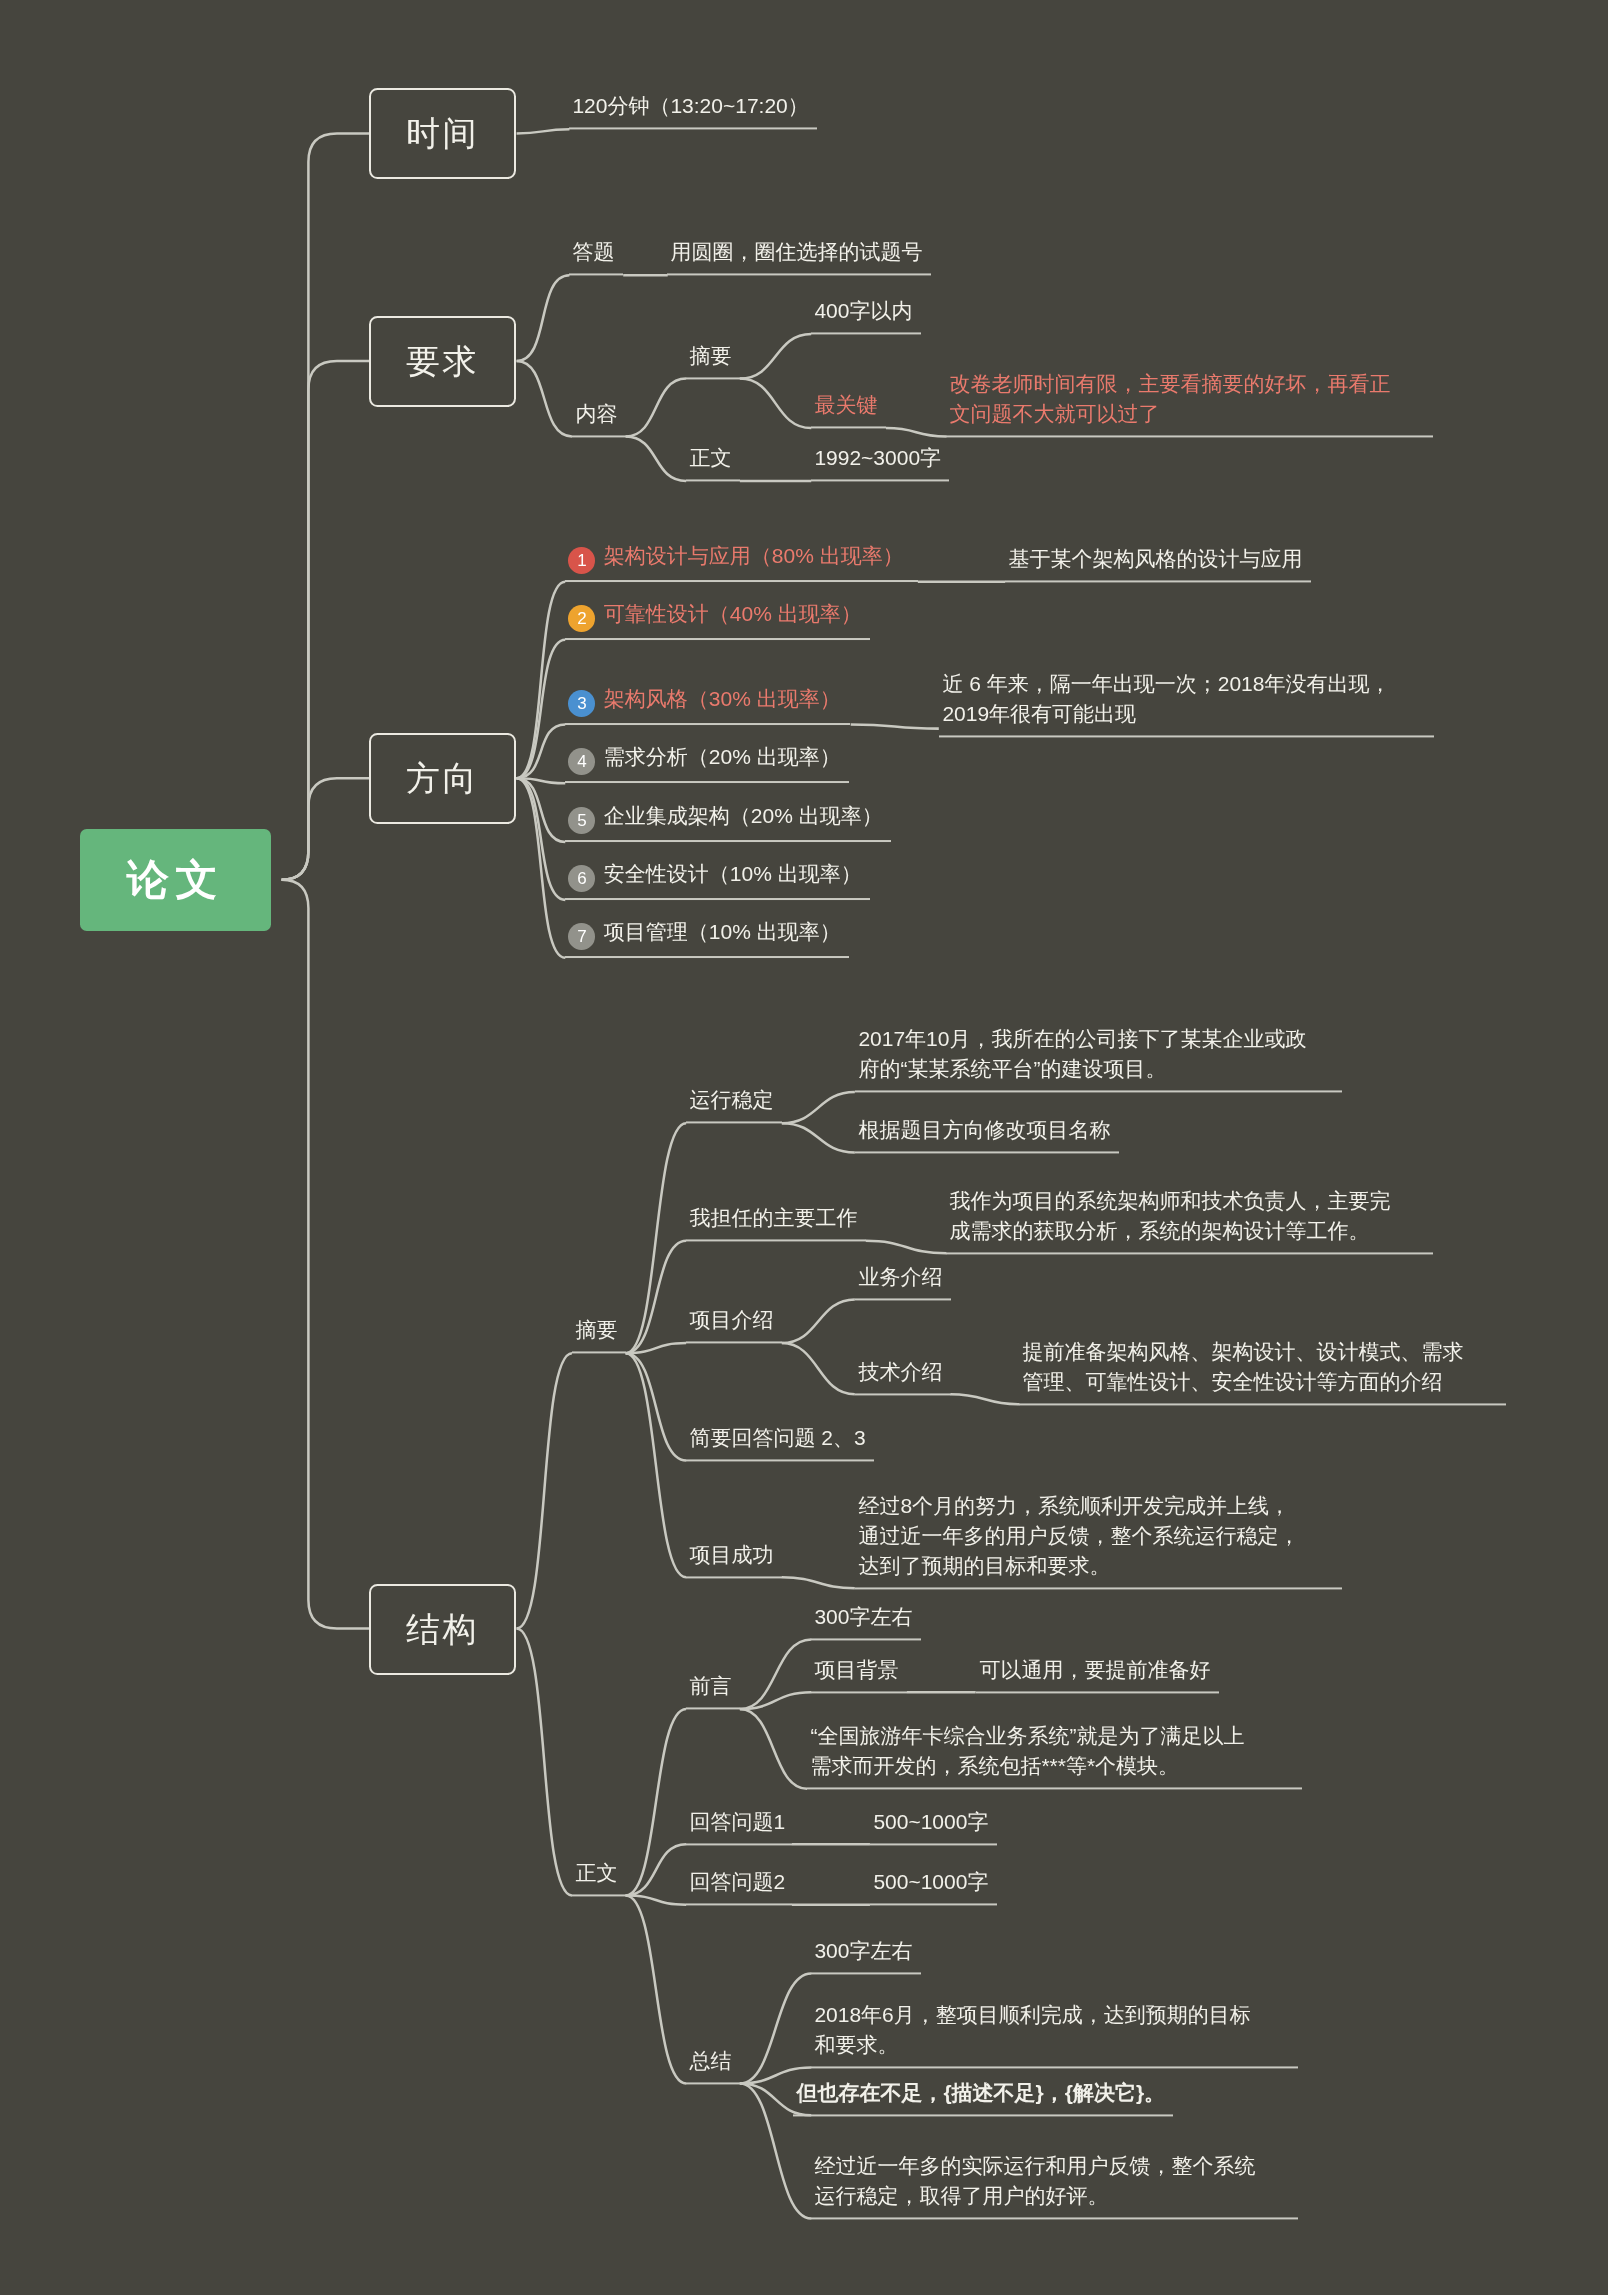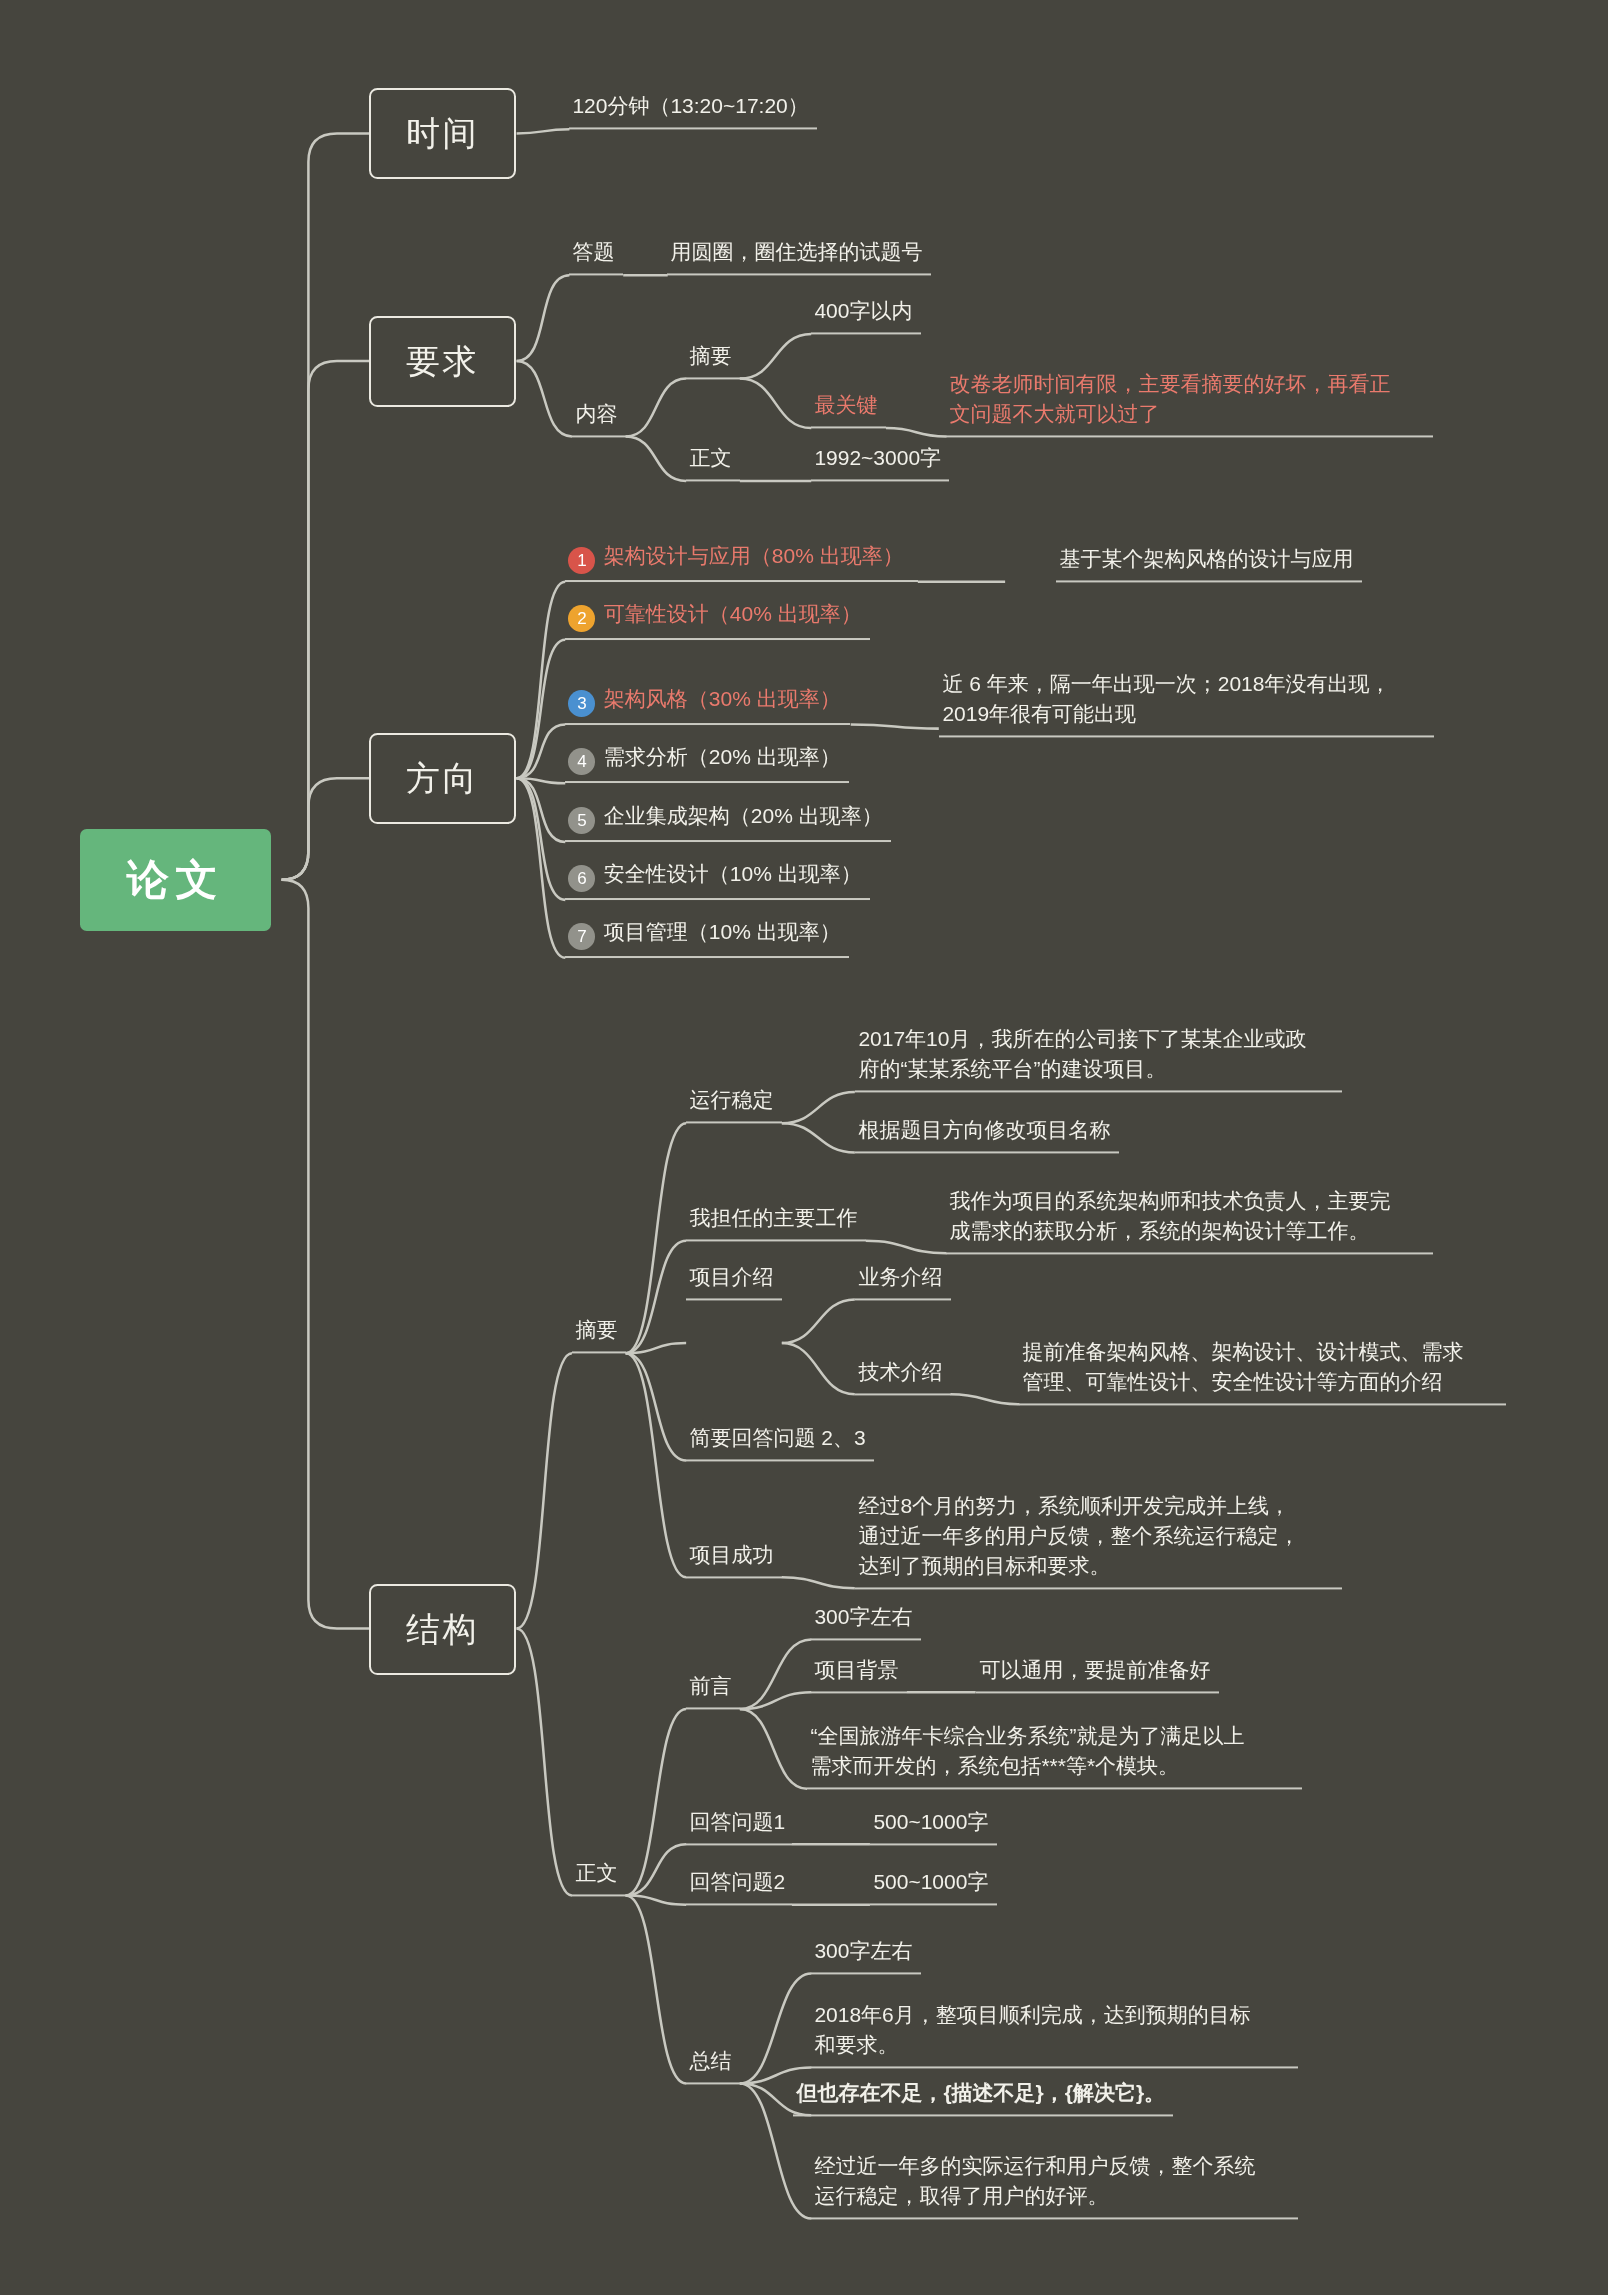--- a/index.html
+++ b/index.html
@@ -138,21 +138,21 @@
   <div class="node" style="left:811px;top:334px;">400字以内</div>
   <div class="node fixed red" style="left:811px;top:428px;width:75px;">最关键</div>
   <div class="node multi red" style="left:946px;top:437px;width:487px;">改卷老师时间有限，主要看摘要的好坏，再看正
 文问题不大就可以过了</div>
   <div class="node fixed" style="left:686px;top:481px;width:54px;">正文</div>
   <div class="node" style="left:811px;top:481px;">1992~3000字</div>
 
   <div class="node fixed" style="left:565px;top:582px;width:353px;">
     <span class="badge b-red">1</span><span class="red">架构设计与应用（80% 出现率）</span>
   </div>
-  <div class="node" style="left:1056px;top:582px;">基于某个架构风格的设计与应用</div>
+  <div class="node" style="left:1005px;top:582px;">基于某个架构风格的设计与应用</div>
 
   <div class="node" style="left:565px;top:640px;">
     <span class="badge b-amber">2</span><span class="red">可靠性设计（40% 出现率）</span>
   </div>
 
   <div class="node fixed" style="left:565px;top:725px;width:285px;">
     <span class="badge b-blue">3</span><span class="red">架构风格（30% 出现率）</span>
   </div>
   <div class="node multi" style="left:939px;top:729px;width:495px;margin-top:8px;">近 6 年来，隔一年出现一次；2018年没有出现，
 2019年很有可能出现</div>
@@ -174,21 +174,21 @@
 
   <div class="node fixed" style="left:686px;top:1123px;width:96px;">运行稳定</div>
   <div class="node multi" style="left:855px;top:1092px;width:487px;">2017年10月，我所在的公司接下了某某企业或政
 府的“某某系统平台”的建设项目。</div>
   <div class="node" style="left:855px;top:1153px;">根据题目方向修改项目名称</div>
 
   <div class="node fixed" style="left:686px;top:1241px;width:180px;">我担任的主要工作</div>
   <div class="node multi" style="left:946px;top:1254px;width:487px;">我作为项目的系统架构师和技术负责人，主要完
 成需求的获取分析，系统的架构设计等工作。</div>
 
-  <div class="node fixed" style="left:686px;top:1300px;width:96px;">项目介绍</div>
+  <div class="node fixed" style="left:686px;top:1343px;width:96px;">项目介绍</div>
   <div class="node" style="left:855px;top:1300px;">业务介绍</div>
   <div class="node fixed" style="left:855px;top:1395px;width:96px;">技术介绍</div>
   <div class="node multi" style="left:1019px;top:1405px;width:487px;">提前准备架构风格、架构设计、设计模式、需求
 管理、可靠性设计、安全性设计等方面的介绍</div>
 
   <div class="node" style="left:686px;top:1461px;">简要回答问题 2、3</div>
 
   <div class="node fixed" style="left:686px;top:1578px;width:96px;">项目成功</div>
   <div class="node multi" style="left:855px;top:1589px;width:487px;">经过8个月的努力，系统顺利开发完成并上线，
 通过近一年多的用户反馈，整个系统运行稳定，

